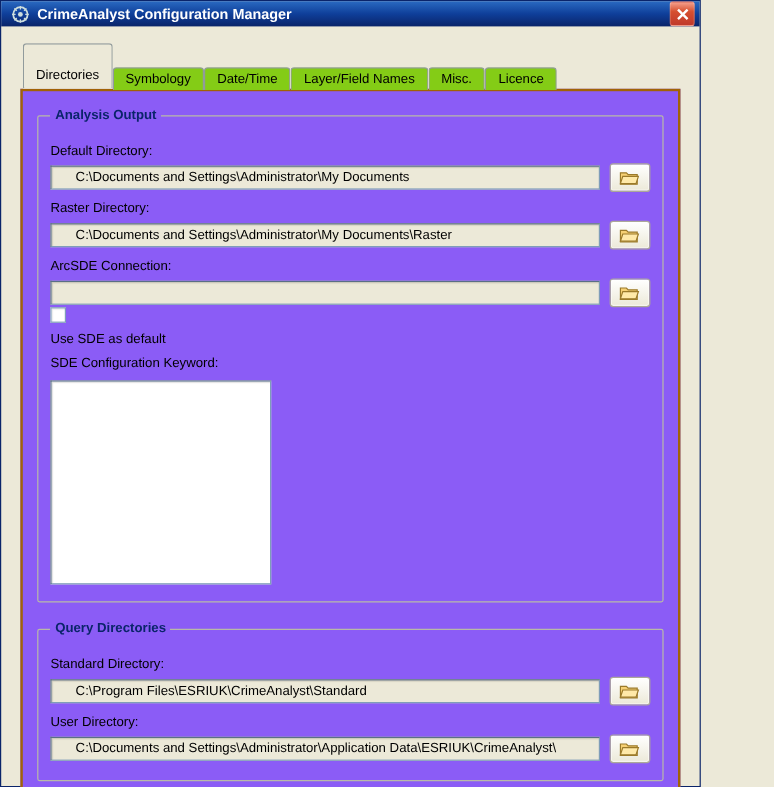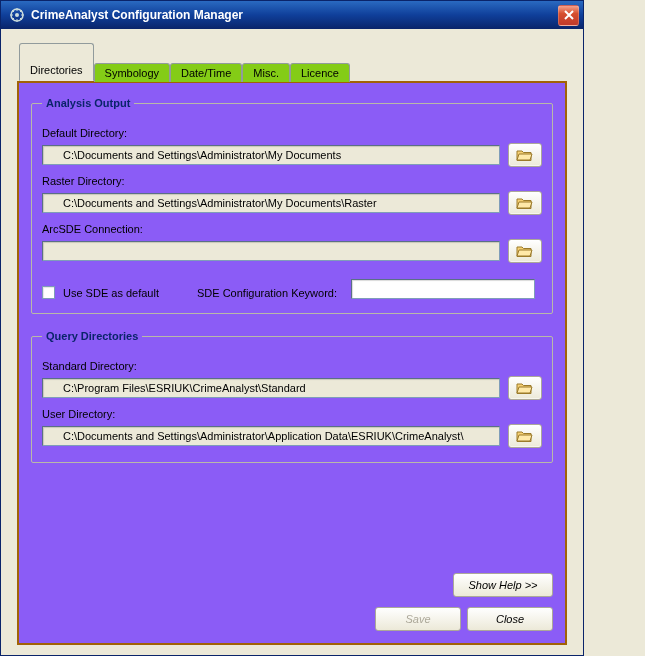--- a/index.html
+++ b/index.html
@@ -104,21 +104,21 @@
     width: 34px; height: 24px;
     margin-left: 8px;
     border: 1px solid #aca899;
     background: linear-gradient(to bottom,#fff,#ece9d8);
     border-radius:3px;
     display:flex;align-items:center;justify-content:center;
     cursor:pointer;
     box-shadow: inset 0 0 0 1px #fff8;
   }
   .folder-svg { width:18px;height:14px; }
-  .sde-row { display:flex; align-items:flex-end; margin-top:16px; gap:8px;}
+  .sde-row { display:flex; align-items:flex-start; gap:8px;flex-direction:column;}
   .checkbox {
     width:13px;height:13px;border:1px solid #7f9db9;background:#fff;
     box-shadow: inset 1px 1px 1px rgba(0,0,0,0.1);
     cursor:pointer; flex-shrink:0;
   }
   .sde-label { margin-right: 30px; }
   .sde-keylabel { margin-right:6px; }
   .bottom-buttons {
     display:flex; justify-content:flex-end; gap:6px; margin-top:auto; padding-top:10px;
   }
@@ -156,20 +156,21 @@
         </svg>
     </div>
   </div>
 
   <div class="client">
 
     <div class="tabstrip">
       <div class="tab active">Directories</div>
       <div class="tab">Symbology</div>
       <div class="tab">Date/Time</div>
+      <div class="tab">Layer/Field Names</div>
       <div class="tab">Misc.</div>
       <div class="tab">Licence</div>
     </div>
 
     <div class="tabcontent">
 
       <fieldset class="groupbox">
         <legend>Analysis Output</legend>
 
         <div class="field-label">Default Directory:</div>

